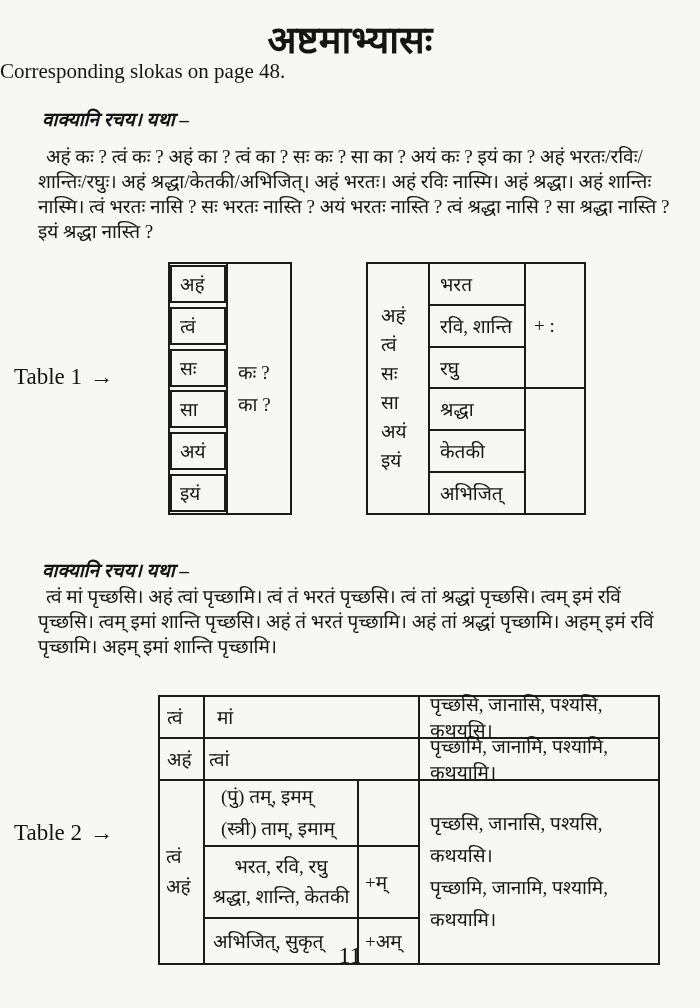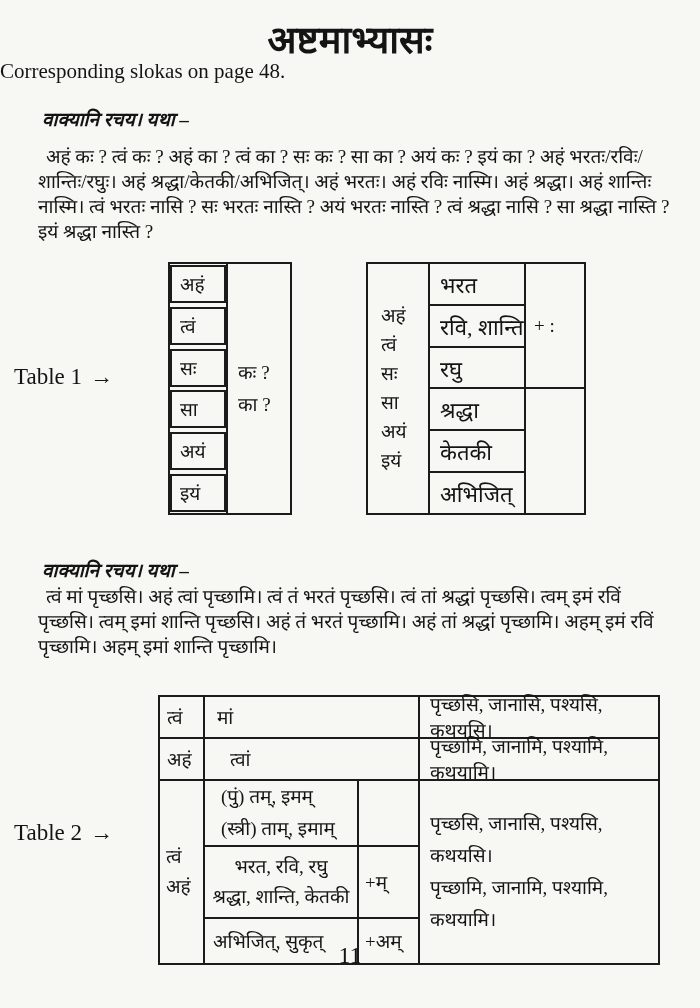--- a/index.html
+++ b/index.html
@@ -50,21 +50,21 @@
   .t1r {
     position:absolute; left:366px; top:262px; width:220px; height:253px;
     border-left:2px solid #1b1b1b; border-top:2px solid #1b1b1b;
     display:grid; grid-template-columns:62px 96px 60px; grid-template-rows:repeat(6,1fr);
   }
   .cellRB { border-right:2px solid #1b1b1b; border-bottom:2px solid #1b1b1b; }
   .t1r-pron {
     grid-column:1; grid-row:1/7; display:flex; flex-direction:column; justify-content:center;
     padding-left:13px; line-height:29px; font-size:19px;
   }
-  .t1r-name { display:flex; align-items:center; padding-left:10px; font-size:22px; grid-column:2; }
+  .t1r-name { display:flex; align-items:center; padding-left:10px; font-size:19px; grid-column:2; }
   .t1r-suffix { grid-column:3; grid-row:1/4; display:flex; align-items:center; padding-left:8px; font-size:19px; }
   .t1r-empty { grid-column:3; grid-row:4/7; }
 
   
   .t2 {
     position:absolute; left:158px; top:695px; width:502px; height:270px;
     border-left:2px solid #1b1b1b; border-top:2px solid #1b1b1b;
     display:grid; grid-template-columns:45px 154px 61px 240px;
     grid-template-rows:42px 42px 66px 72px 46px;
   }
@@ -123,21 +123,21 @@
   <div class="tlabel" id="t2label">
     <span>Table 2</span><span class="arrow">→</span>
   </div>
 
   <div class="t2">
     <div class="c cellRB" style="grid-column:1;grid-row:1;padding-left:7px">त्वं</div>
     <div class="c cellRB" style="grid-column:2/4;grid-row:1;padding-left:12px">मां</div>
     <div class="c cellRB" style="grid-column:4;grid-row:1;padding-left:10px">पृच्छसि, जानासि, पश्यसि, कथयसि।</div>
 
     <div class="c cellRB" style="grid-column:1;grid-row:2;padding-left:7px">अहं</div>
-    <div class="c cellRB" style="grid-column:2/4;grid-row:2;padding-left:25px">त्वां</div>
+    <div class="c cellRB" style="grid-column:2/4;grid-row:2;padding-left:4px">त्वां</div>
     <div class="c cellRB" style="grid-column:4;grid-row:2;padding-left:10px">पृच्छामि, जानामि, पश्यामि, कथयामि।</div>
 
     <div class="c colc cellRB pre" style="grid-column:1;grid-row:3/6;padding-left:6px;line-height:30px">त्वं
 अहं</div>
 
     <div class="c colc cellRB pre" style="grid-column:2;grid-row:3;padding-left:16px;line-height:32px">(पुं) तम्, इमम्
 (स्त्री) ताम्, इमाम्</div>
     <div class="c cellRB" style="grid-column:3;grid-row:3"></div>
 
     <div class="c colc cellRB pre" style="grid-column:2;grid-row:4;align-items:center;text-align:center;line-height:30px">भरत, रवि, रघु

